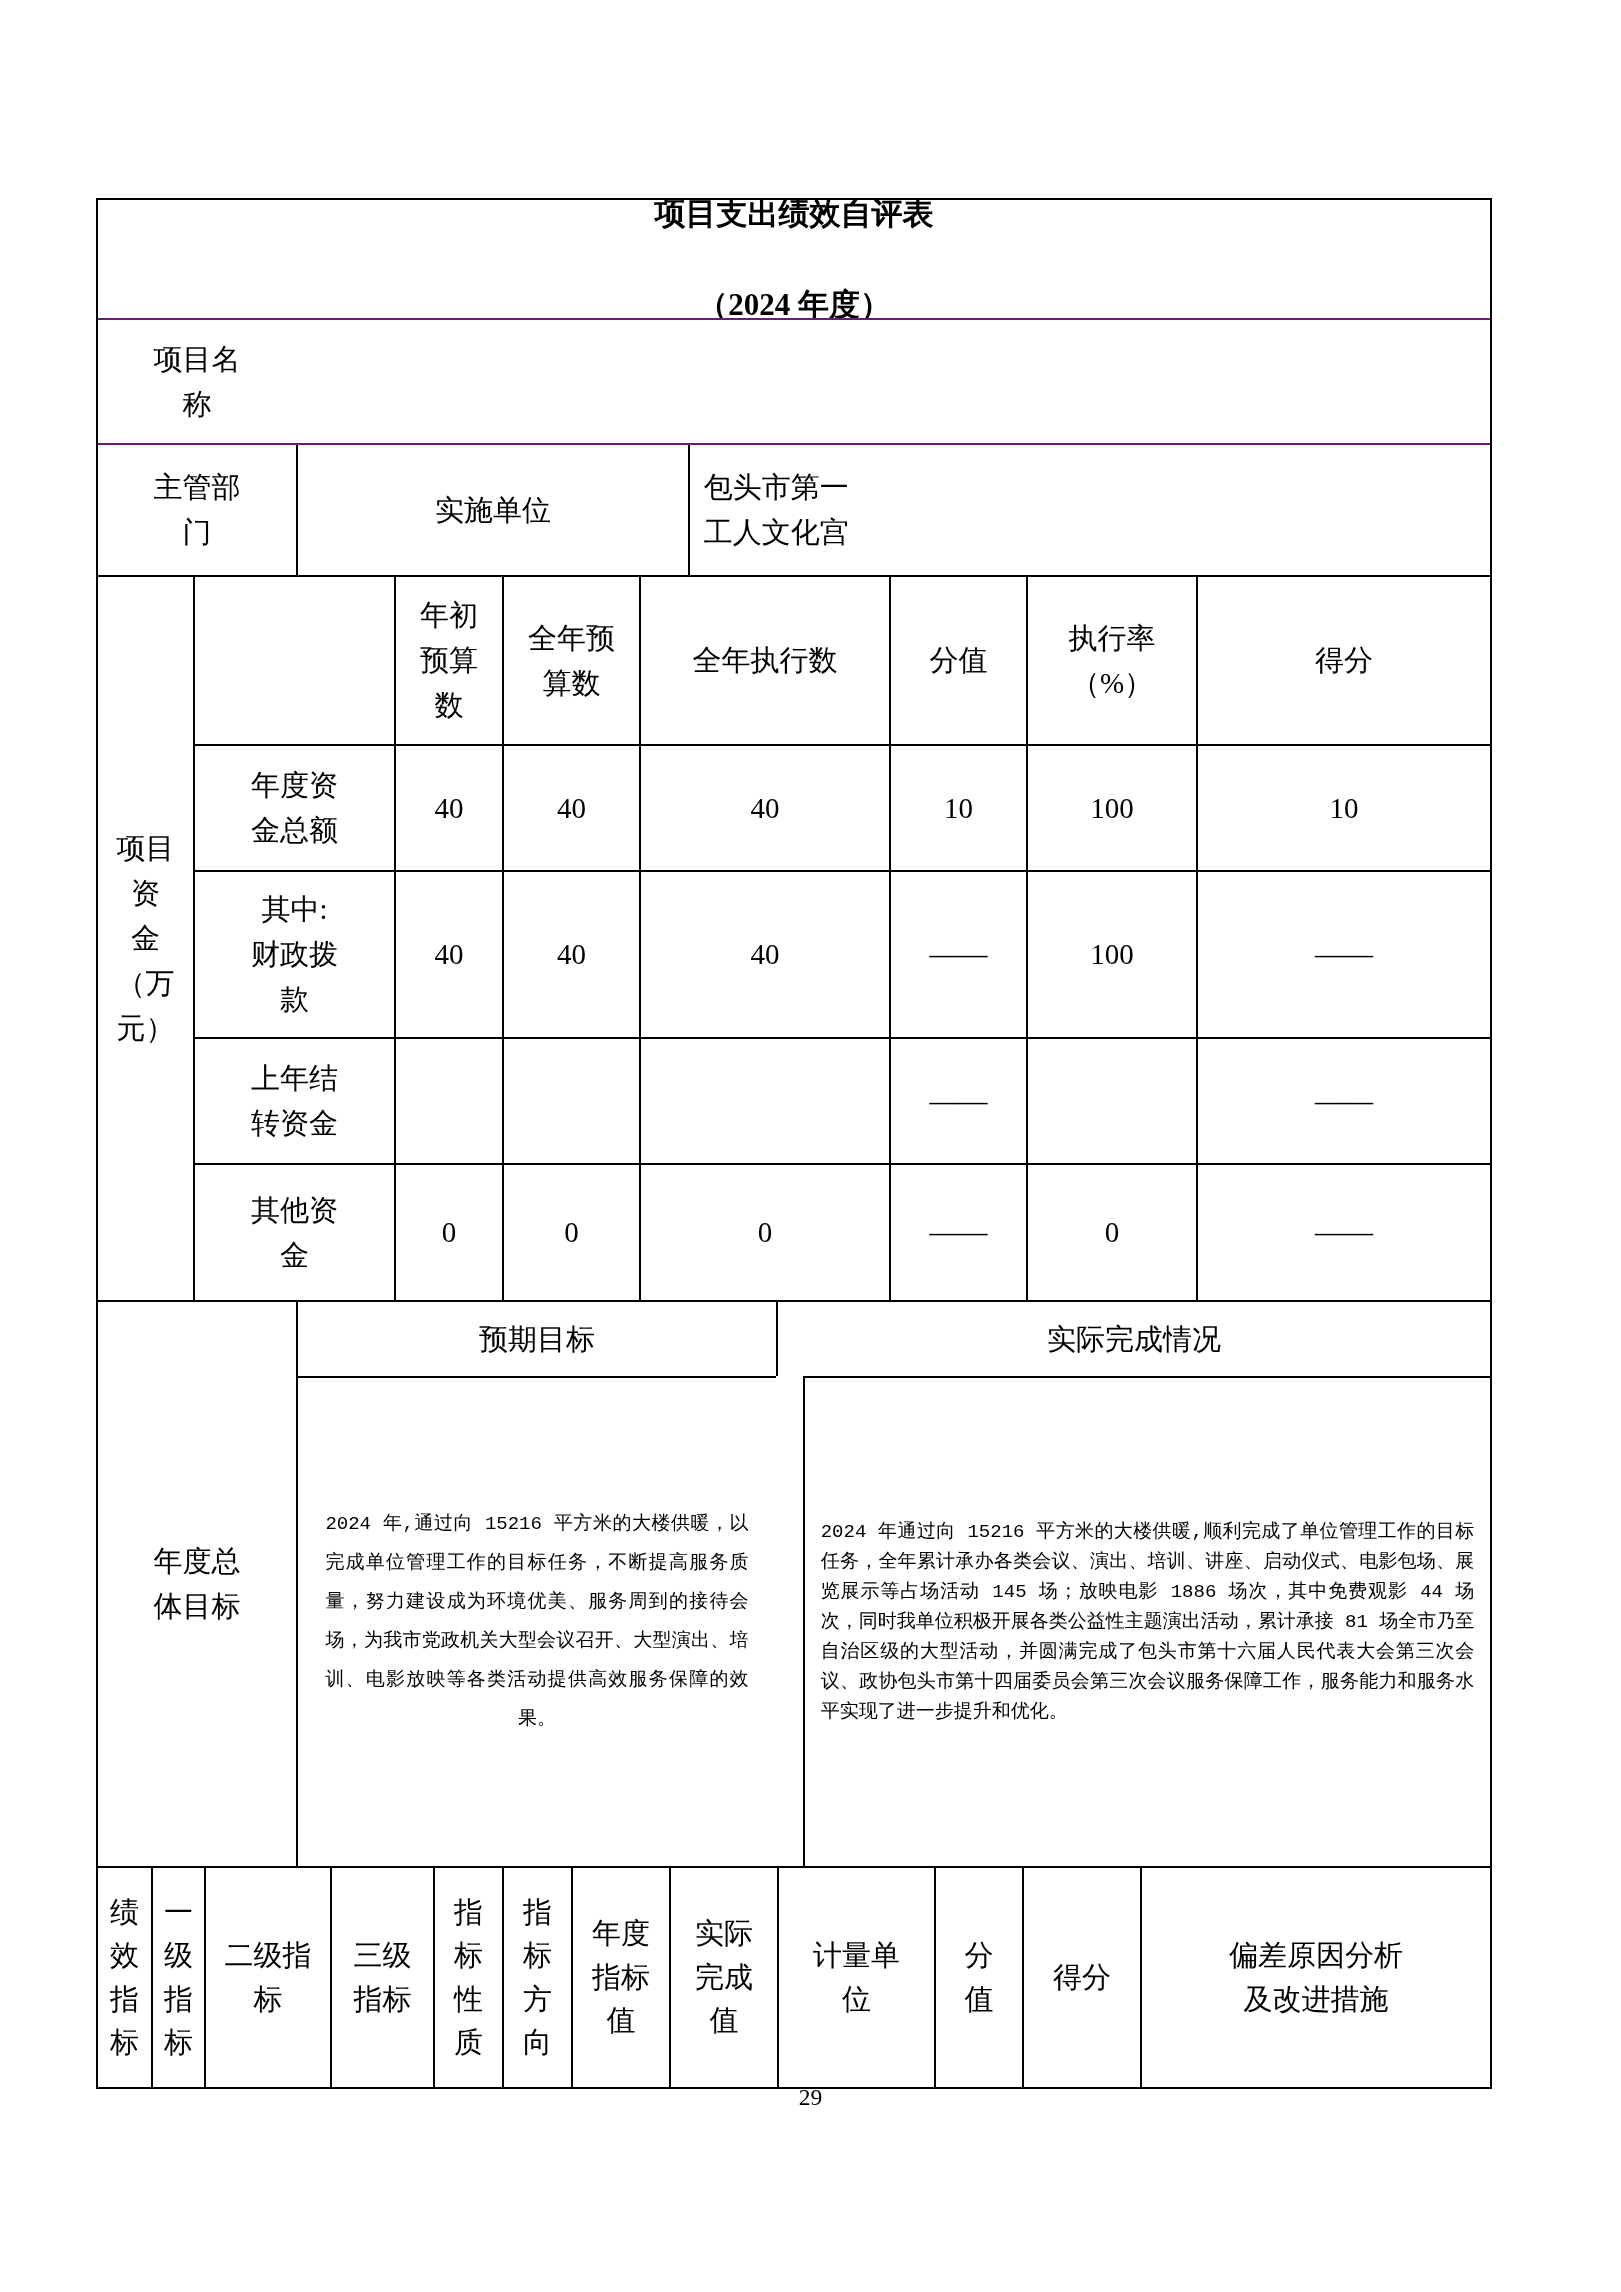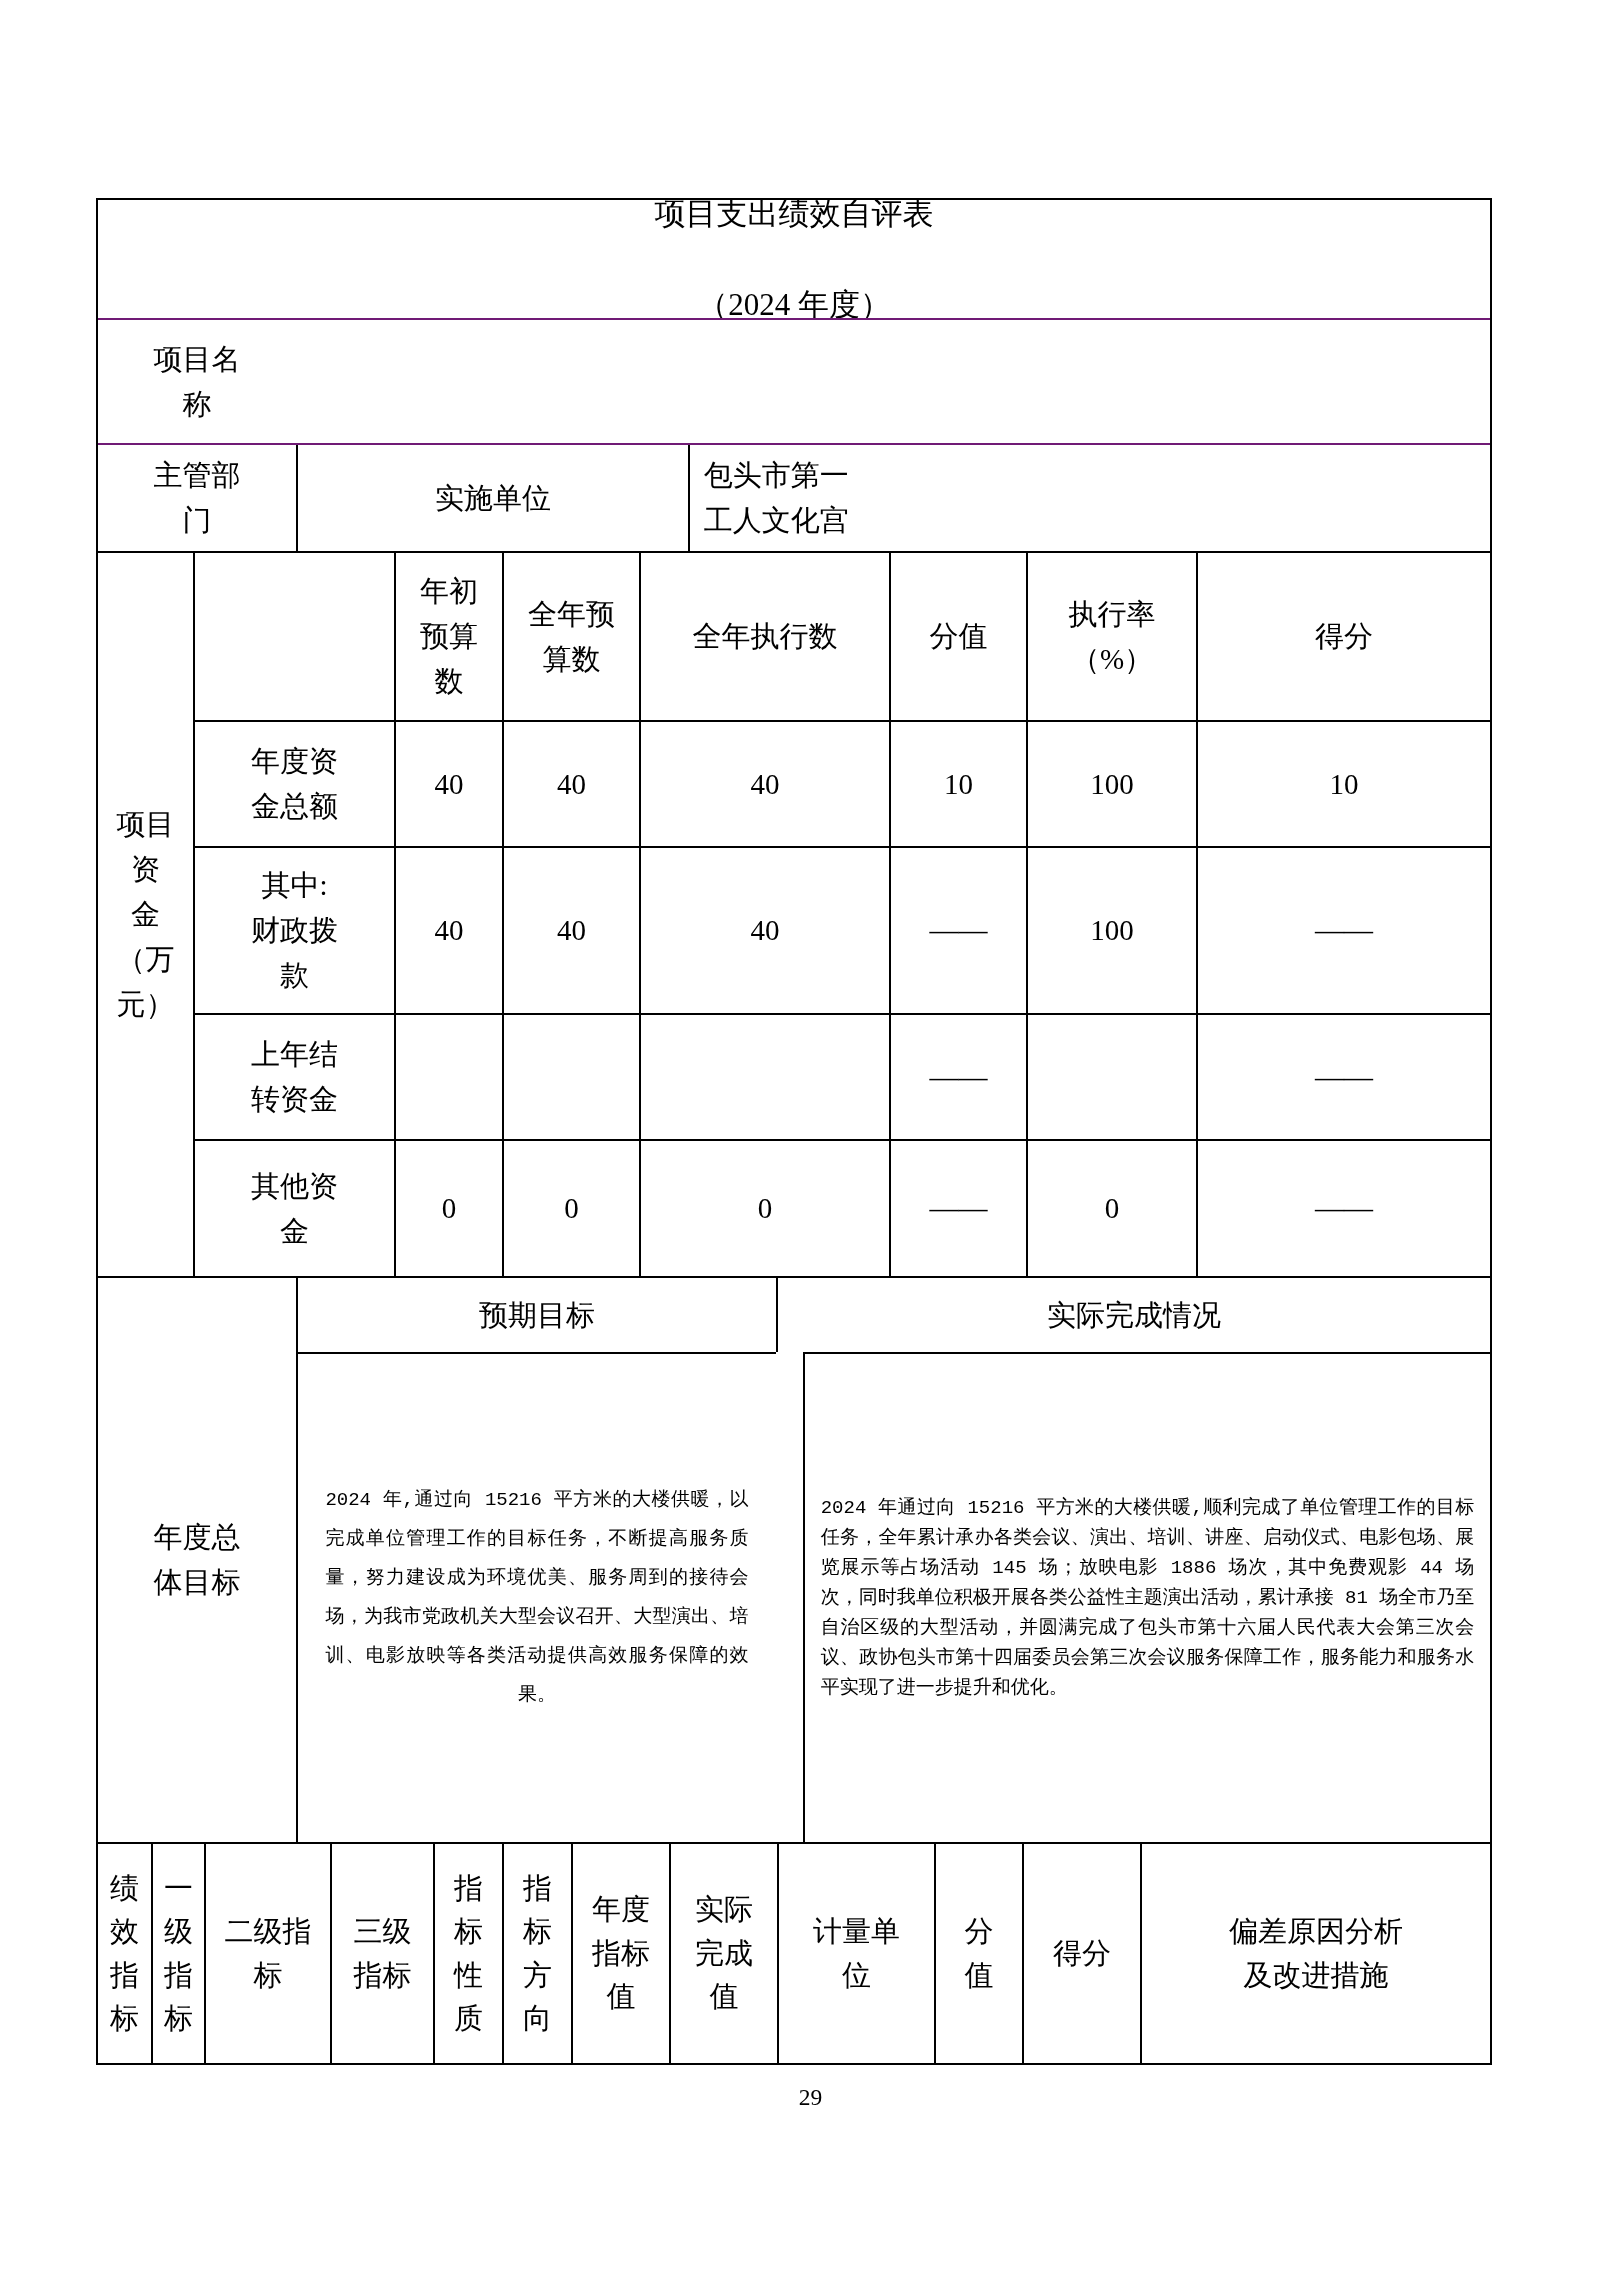--- a/index.html
+++ b/index.html
@@ -16,21 +16,21 @@
   .section { display: grid; width: 100%; }
   .sep2 { border-top: 2px solid #701a75; }
   .sep3 { border-top: 2.9px solid #000; }
   .cell {
     display: flex; align-items: center; justify-content: center;
     text-align: center; font-size: 29px; line-height: 1.55;
     white-space: pre-line; overflow: hidden; padding: 3.9px 5.9px;
   }
   .bl { border-left: 2px solid #000; }
   .bt { border-top: 2px solid #000; }
-  .title-row { height: 118px; flex-direction: column; font-weight: normal; font-size: 31px; line-height: 1.65; gap: 40px; }
+  .title-row { height: 118px; flex-direction: column; font-weight: bold; font-size: 31px; line-height: 1.65; gap: 40px; }
   .left-pad { justify-content: flex-start; text-align: left; padding-left: 13.7px; }
   .goal-text {
     display: flex; flex-direction: column; justify-content: center;
     font-size: 19px; padding: 9.8px 27.4px; text-align: justify;
     white-space: normal; overflow: hidden; font-family: Liberation Mono, monospace;
   }
   .goal-expected { line-height: 2.05; text-align-last: center; }
   .goal-actual { line-height: 1.58; padding: 7.8px 15.7px; margin-left: 27px; }
   .vhead { line-height: 1.5; }
   .page-num {
@@ -48,21 +48,21 @@
       <div>项目支出绩效自评表</div>
       <div>（2024 年度）</div>
     </div>
   </div>
 
   <div class="section sep2" style="grid-template-columns: 198px 1fr; height: 125px;">
     <div class="cell">项目名
 称</div>
   </div>
 
-  <div class="section sep2" style="grid-template-columns: 198px 392px 191px 1fr; height: 108px;">
+  <div class="section sep2" style="grid-template-columns: 198px 392px 191px 1fr; height: 132px;">
     <div class="cell">主管部
 门</div>
     <div class="cell bl">实施单位</div>
     <div class="cell bl left-pad">包头市第一工人文化宫</div>
   </div>
 
   <div class="section sep3" style="grid-template-columns: 95px 201px 108px 137px 250px 137px 170px 1fr; grid-template-rows: 167px 126px 167px 126px 137px;">
     <div class="cell" style="grid-row: 1 / 6;">项目资
 金
 （万

